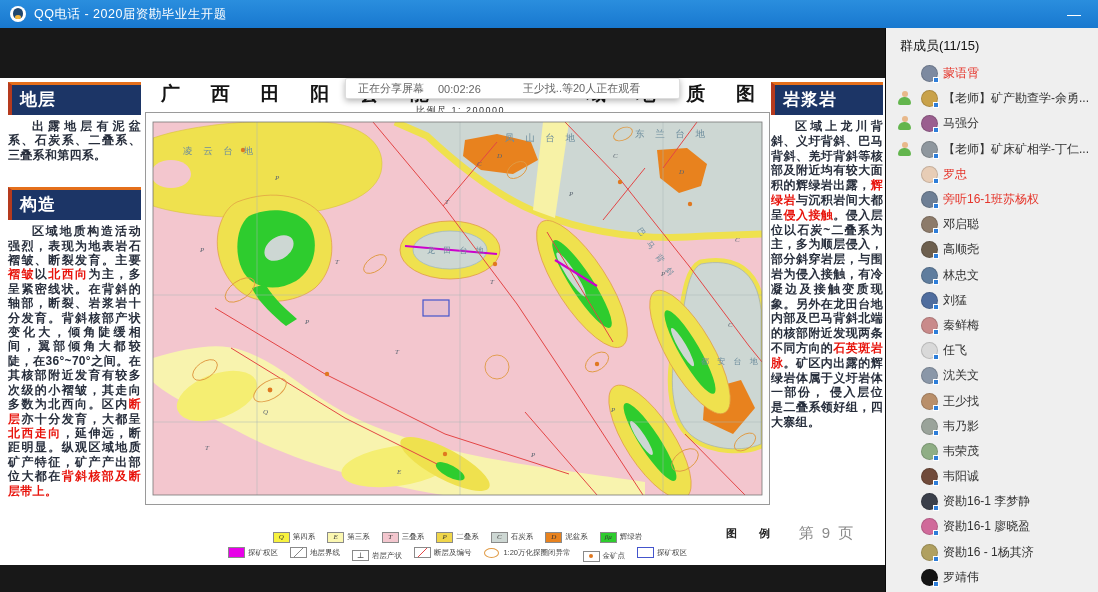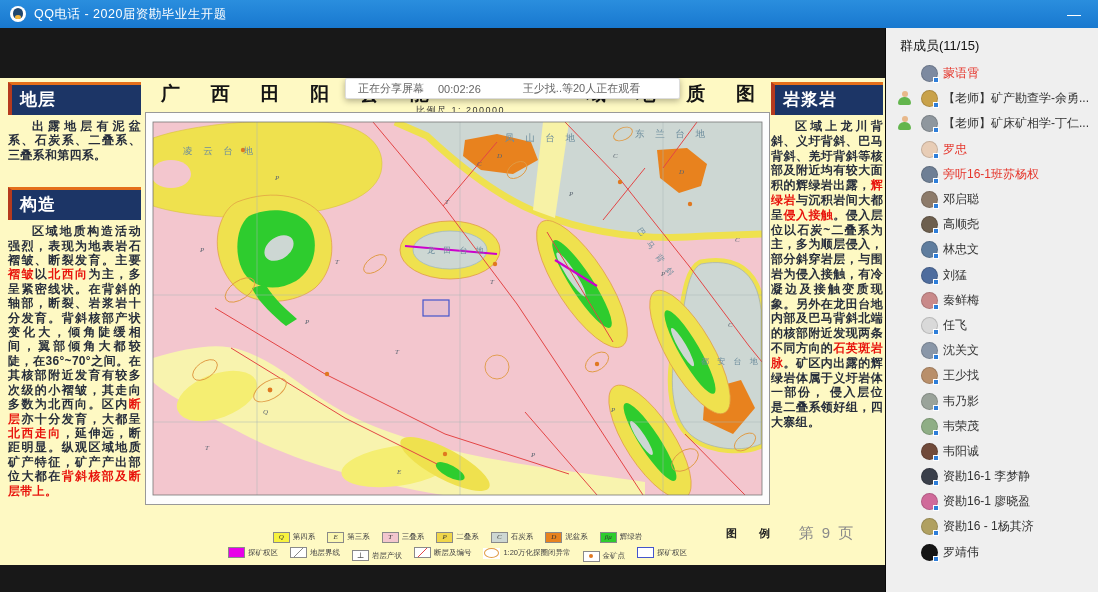--- a/index.html
+++ b/index.html
@@ -16,21 +16,21 @@
   .qq-icon::before { content:""; position:absolute; left:3px; top:2px; width:10px; height:11px;
     border-radius:50% 50% 45% 45%; background:#20476e; }
   .qq-icon::after { content:""; position:absolute; left:5px; top:9px; width:6px; height:4px;
     border-radius:50%; background:#f5b83d; }
   .win-title { color:#fff; font-size:12.5px; margin-left:8px; letter-spacing:.5px; }
   .win-min { margin-left:auto; color:#fff; font-size:14px; width:28px; text-align:center;
     cursor:default; line-height:26px; }
 
   
   .canvas { position:absolute; left:0; top:28px; width:885px; height:564px; background:#181818; }
-  .slide { position:absolute; left:0; top:50px; width:885px; height:487px; background:#fef9c3; }
+  .slide { position:absolute; left:0; top:50px; width:885px; height:487px; background:#ffffff; }
 
   
   .col-left  { position:absolute; left:8px;   top:4px; width:133px; height:480px; }
   .col-right { position:absolute; left:771px; top:4px; width:112px; height:480px; }
   .sec-h { background:#1c3566; color:#fff; font-size:17px; font-weight:700;
     padding:3px 0 4px 8px; border-top:3px solid #e46f1b; border-left:4px solid #b53a1e;
     letter-spacing:1px; }
   .para { font-weight:700; color:#272e3c; font-size:12px; line-height:14.4px;
     text-align:justify; text-indent:2em; margin-top:4px; letter-spacing:.3px; }
   .col-right .para { line-height:14.8px; }
@@ -322,20 +322,27 @@
         </div>
         <div class="mrow">
           <span class="role"></span>
           <span class="avatar" style="background: rgb(201, 162, 74);">
             <span class="badge"></span>
           </span>
           <span class="mname">【老师】矿产勘查学-余勇...</span>
         </div>
         <div class="mrow">
           <span class="role"></span>
+          <span class="avatar" style="background: rgb(154, 95, 143);">
+            <span class="badge"></span>
+          </span>
+          <span class="mname">马强分</span>
+        </div>
+        <div class="mrow">
+          <span class="role"></span>
           <span class="avatar" style="background: rgb(143, 151, 158);">
             <span class="badge"></span>
           </span>
           <span class="mname">【老师】矿床矿相学-丁仁...</span>
         </div>
         <div class="mrow">
           <span class="avatar" style="background: rgb(232, 205, 182);">
             <span class="badge"></span>
           </span>
           <span class="mname red">罗忠</span>

